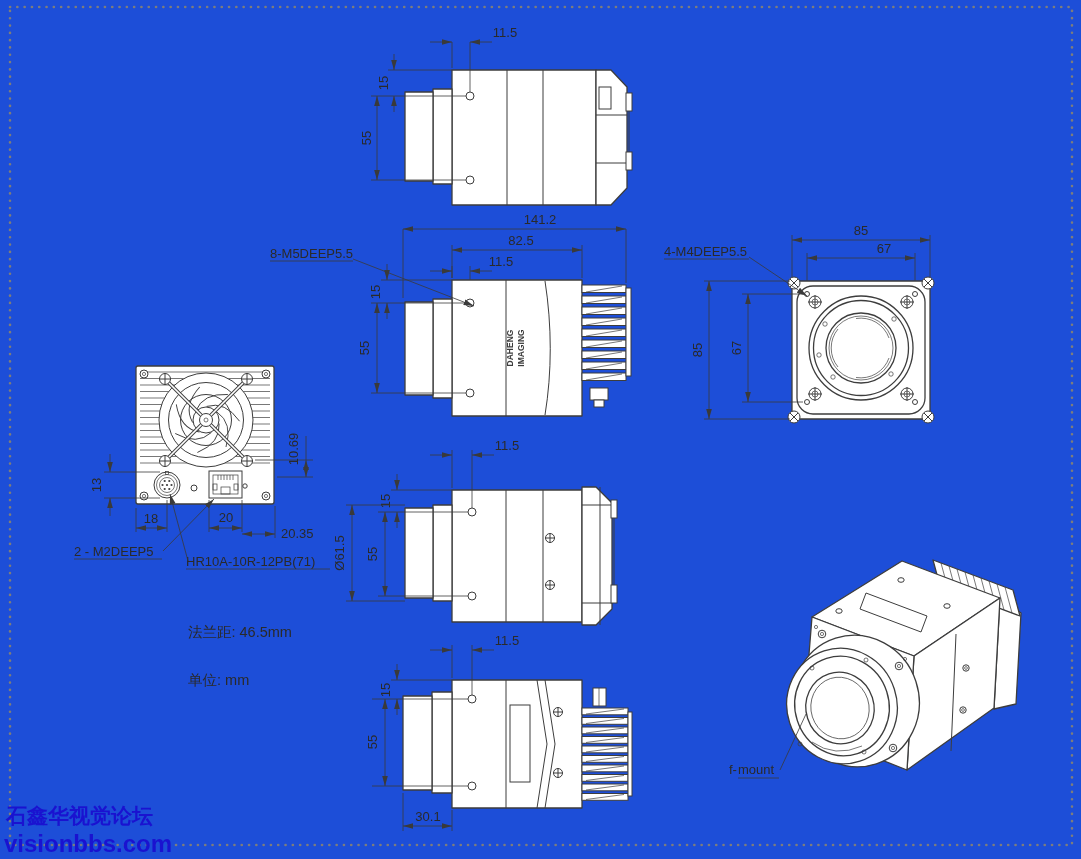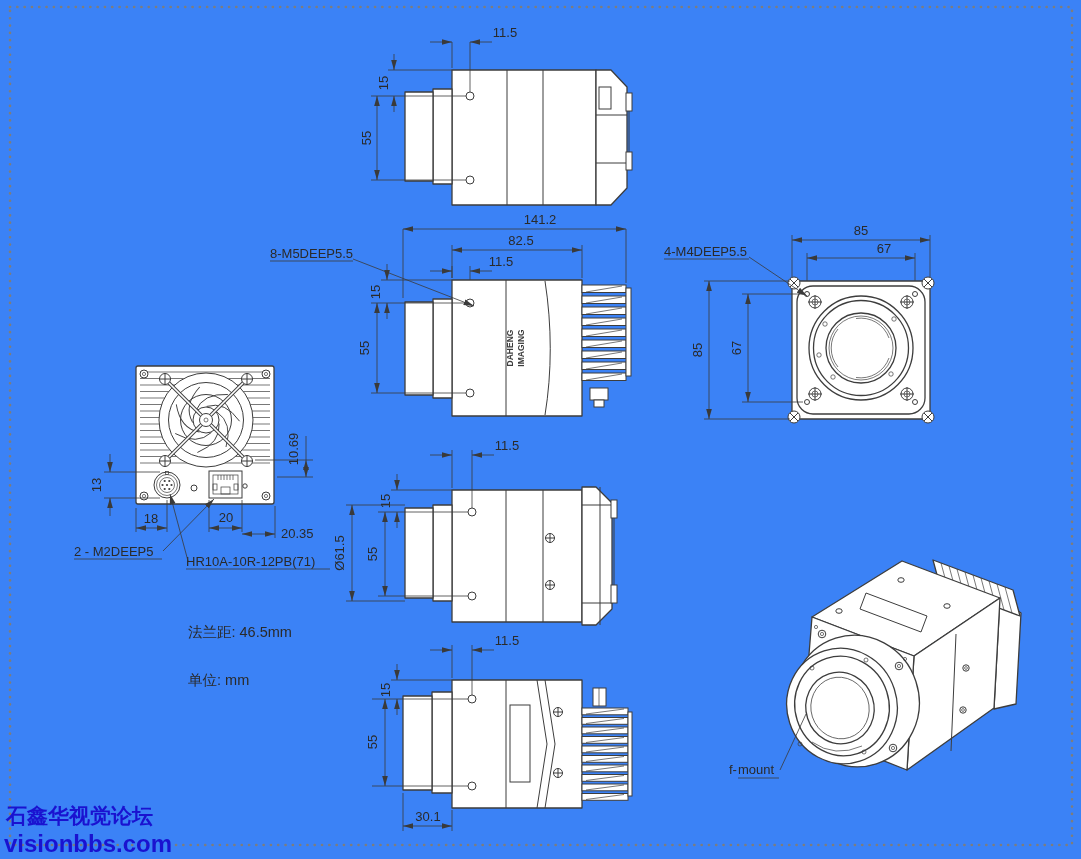--- a/index.html
+++ b/index.html
@@ -1,16 +1,16 @@
 <!DOCTYPE html>
 <html><head>
 <meta charset="utf-8">
 <style>
   html,body{margin:0;padding:0;background:#fff;}
-  .stage{position:relative;width:1081px;height:859px;background:#3b82f6;overflow:hidden;}
+  .stage{position:relative;width:1081px;height:859px;background:#1d4ed8;overflow:hidden;}
   svg{position:absolute;left:0;top:0;}
   svg text{font-family:"Liberation Sans","DejaVu Sans",sans-serif;}
   .ol{fill:#fff;stroke:#3d3d3d;stroke-width:1.3;stroke-linejoin:round;}
   .ol2{fill:none;stroke:#3d3d3d;stroke-width:1.3;stroke-linejoin:round;}
   .ln{fill:none;stroke:#3d3d3d;stroke-width:1;}
   .tn{fill:none;stroke:#3d3d3d;stroke-width:0.7;}
   .dim{fill:none;stroke:#3a3a3a;stroke-width:0.8;}
   .wf{fill:#fff;stroke:#3d3d3d;stroke-width:1;}
   .dt{font-size:13px;fill:#2a2a2a;text-anchor:middle;}
   .lb{font-size:13px;fill:#2a2a2a;text-anchor:start;}

